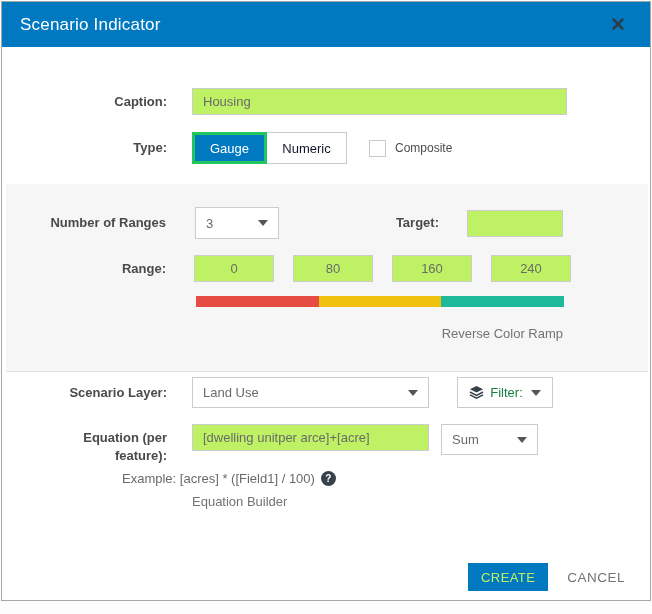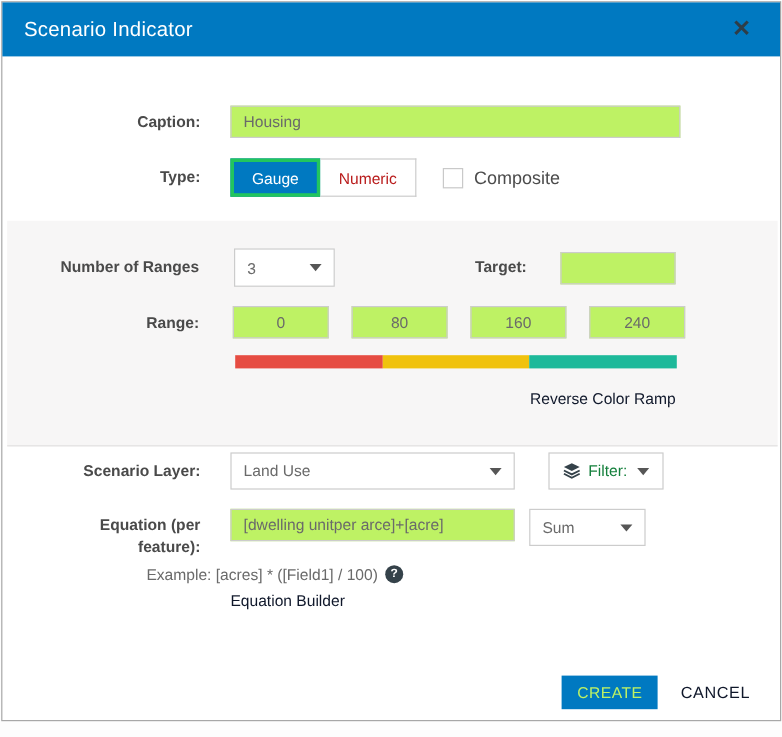--- a/index.html
+++ b/index.html
@@ -29,23 +29,23 @@
   .caption-row { margin-top:41px; }
   .caption-input { width:375px; }
 
   .type-row { margin-top:17px; }
   .seg { display:flex; }
   .seg-btn {
     height:32px; display:flex; align-items:center; justify-content:center;
     font-size:13px; cursor:pointer;
   }
   .seg-btn.selected { width:75px; background:#0079c1; color:#ffffff; border:3px solid #22c55e; }
-  .seg-btn.unselected { width:80px; background:#ffffff; color:#b91c1c; border:1px solid #cccccc; border-left:none; }
+  .seg-btn.unselected { width:80px; background:#ffffff; color:#0f172a; border:1px solid #cccccc; border-left:none; }
   .checkbox { width:17px; height:17px; border:1px solid #c9c9c9; background:#fff; margin-left:22px; cursor:pointer; }
-  .checkbox-label { margin-left:9px; font-size:15px; color:#4c4c4c; font-weight:500; }
+  .checkbox-label { margin-left:9px; font-size:12px; color:#4c4c4c; font-weight:500; }
 
   .gray-panel {
     margin:20px 2px 0 4px; background:#f7f6f6; border-bottom:1px solid #e2e0e0;
     padding:23px 0 0 0; height:188px;
   }
   .gray-panel .label { width:160px; }
   .nr-select { margin-left:29px; }
   .select {
     background:#fff; border:1px solid #cccccc; height:32px; display:flex;
     align-items:center; font-size:13px; color:#6a6a6a; padding:0 10px; cursor:pointer;
@@ -60,21 +60,21 @@
   .target-input { width:96px; height:30px; margin-left:28px; margin-right:85px; }
 
   .range-row { margin-top:16px; }
   .range-input { width:80px; height:30px; text-align:center; margin-left:19px; padding:0 4px; }
   .range-input:first-of-type { margin-left:28px; }
 
   .ramp { display:flex; height:11px; margin:14px 84px 0 190px; }
   .ramp span { flex:1; }
 
   .reverse-row { margin:17px 85px 0 0; text-align:right; }
-  .link { color:#0f172a; font-size:13px; text-decoration:none; cursor:pointer; }
+  .link { color:#737373; font-size:13px; text-decoration:none; cursor:pointer; }
 
   .layer-row { margin-top:5px; }
   .layer-select { width:237px; height:31px; }
   .filter-btn {
     margin-left:28px; width:96px; height:31px; background:#fff; border:1px solid #cccccc;
     display:flex; align-items:center; justify-content:center; cursor:pointer;
   }
   .filter-btn .txt { font-size:13px; color:#15803d; margin:0 8px 0 6px; }
   .layers-icon svg { display:block; }
 

